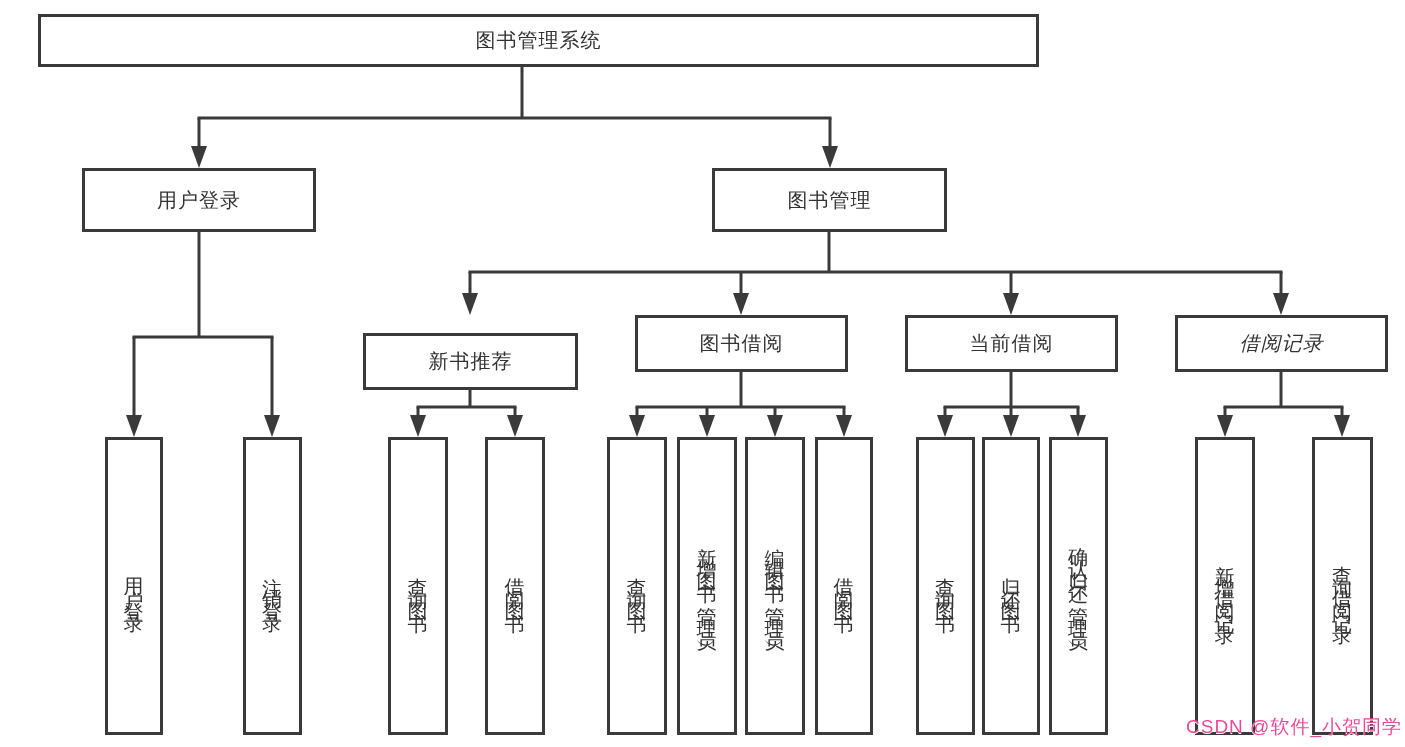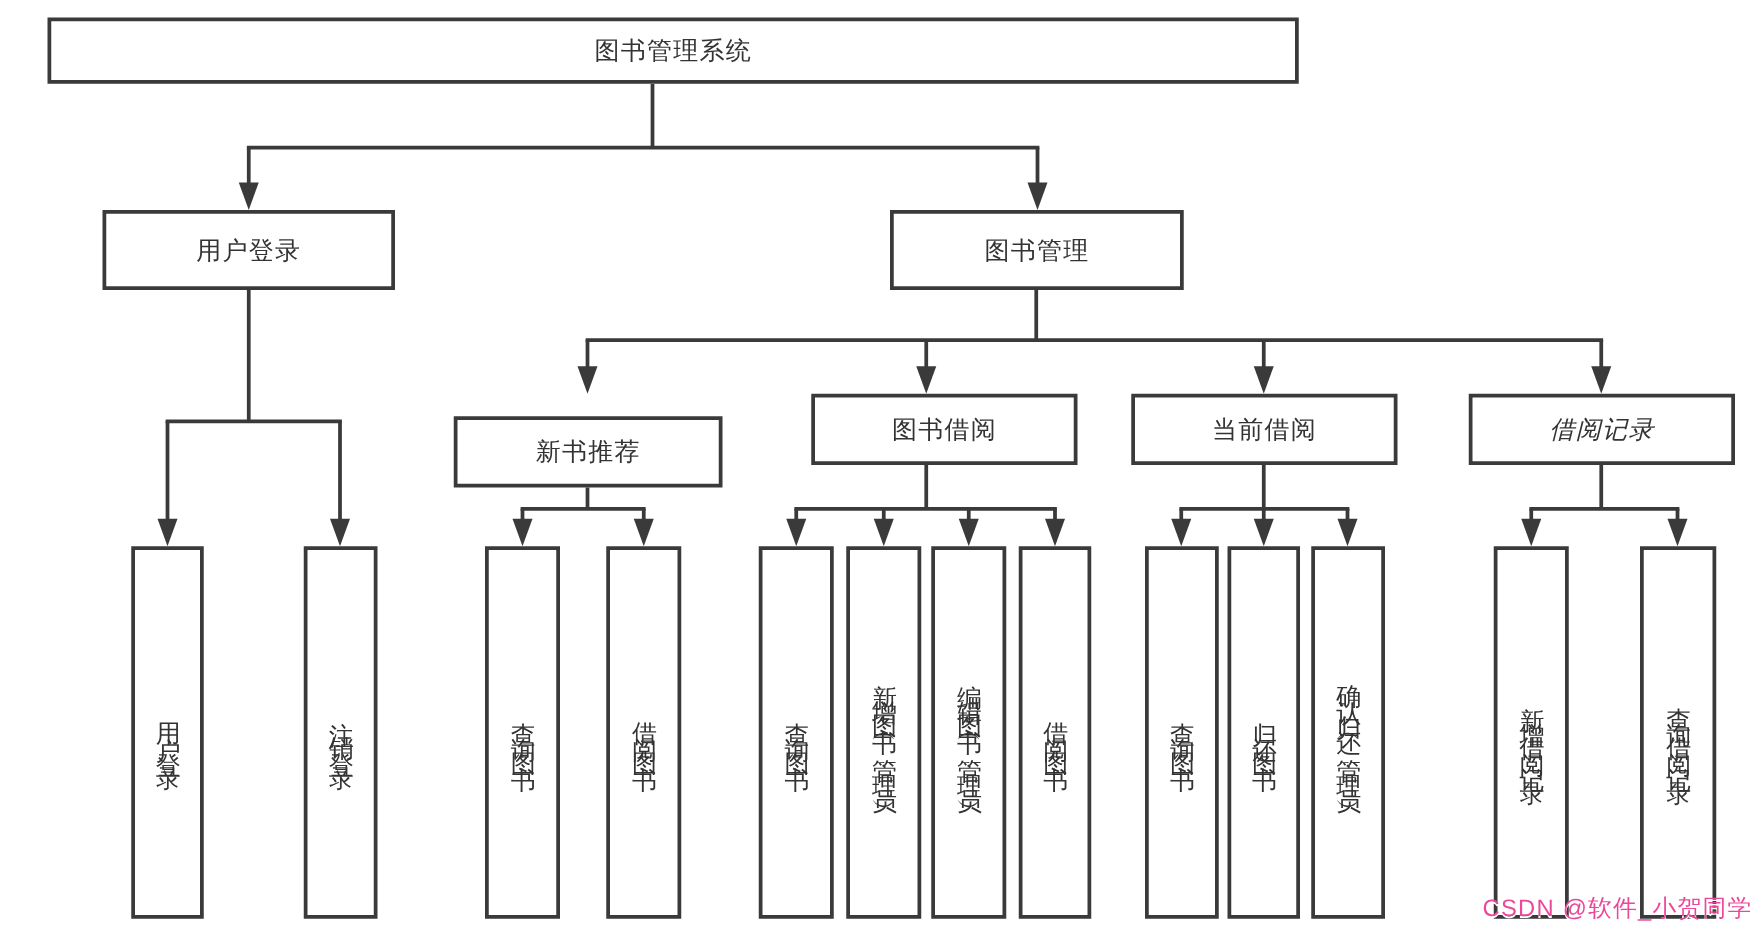--- a/index.html
+++ b/index.html
@@ -92,21 +92,21 @@
       <line x1="1342" y1="407" x2="1342" y2="425" stroke="#3a3a3a" stroke-width="3"></line>
       <polygon points="1334,415 1350,415 1342,437" fill="#3a3a3a"></polygon>
     </svg>
 
   <div class="box root" style="left:38px;top:14px;width:1001px;height:53px;">图书管理系统</div>
 
   <div class="box lvl" style="left:82px;top:168px;width:234px;height:64px;">用户登录</div>
   <div class="box lvl" style="left:712px;top:168px;width:235px;height:64px;font-family:Liberation Serif, serif;">图书管理</div>
 
   <div class="box lvl" style="left:363px;top:333px;width:215px;height:57px;">新书推荐</div>
-  <div class="box lvl" style="left:635px;top:315px;width:213px;height:57px;margin-left:14px;">图书借阅</div>
+  <div class="box lvl" style="left:635px;top:315px;width:213px;height:57px;">图书借阅</div>
   <div class="box lvl" style="left:905px;top:315px;width:213px;height:57px;">当前借阅</div>
   <div class="box lvl" style="left:1175px;top:315px;width:213px;height:57px;font-style:italic;">借阅记录</div>
 
   <div class="box v" style="left:105px;top:437px;width:58px;height:298px;">
     <span class="vt">用户登录</span>
   </div>
   <div class="box v" style="left:243px;top:437px;width:59px;height:298px;">
     <span class="vt">注销登录</span>
   </div>
 

